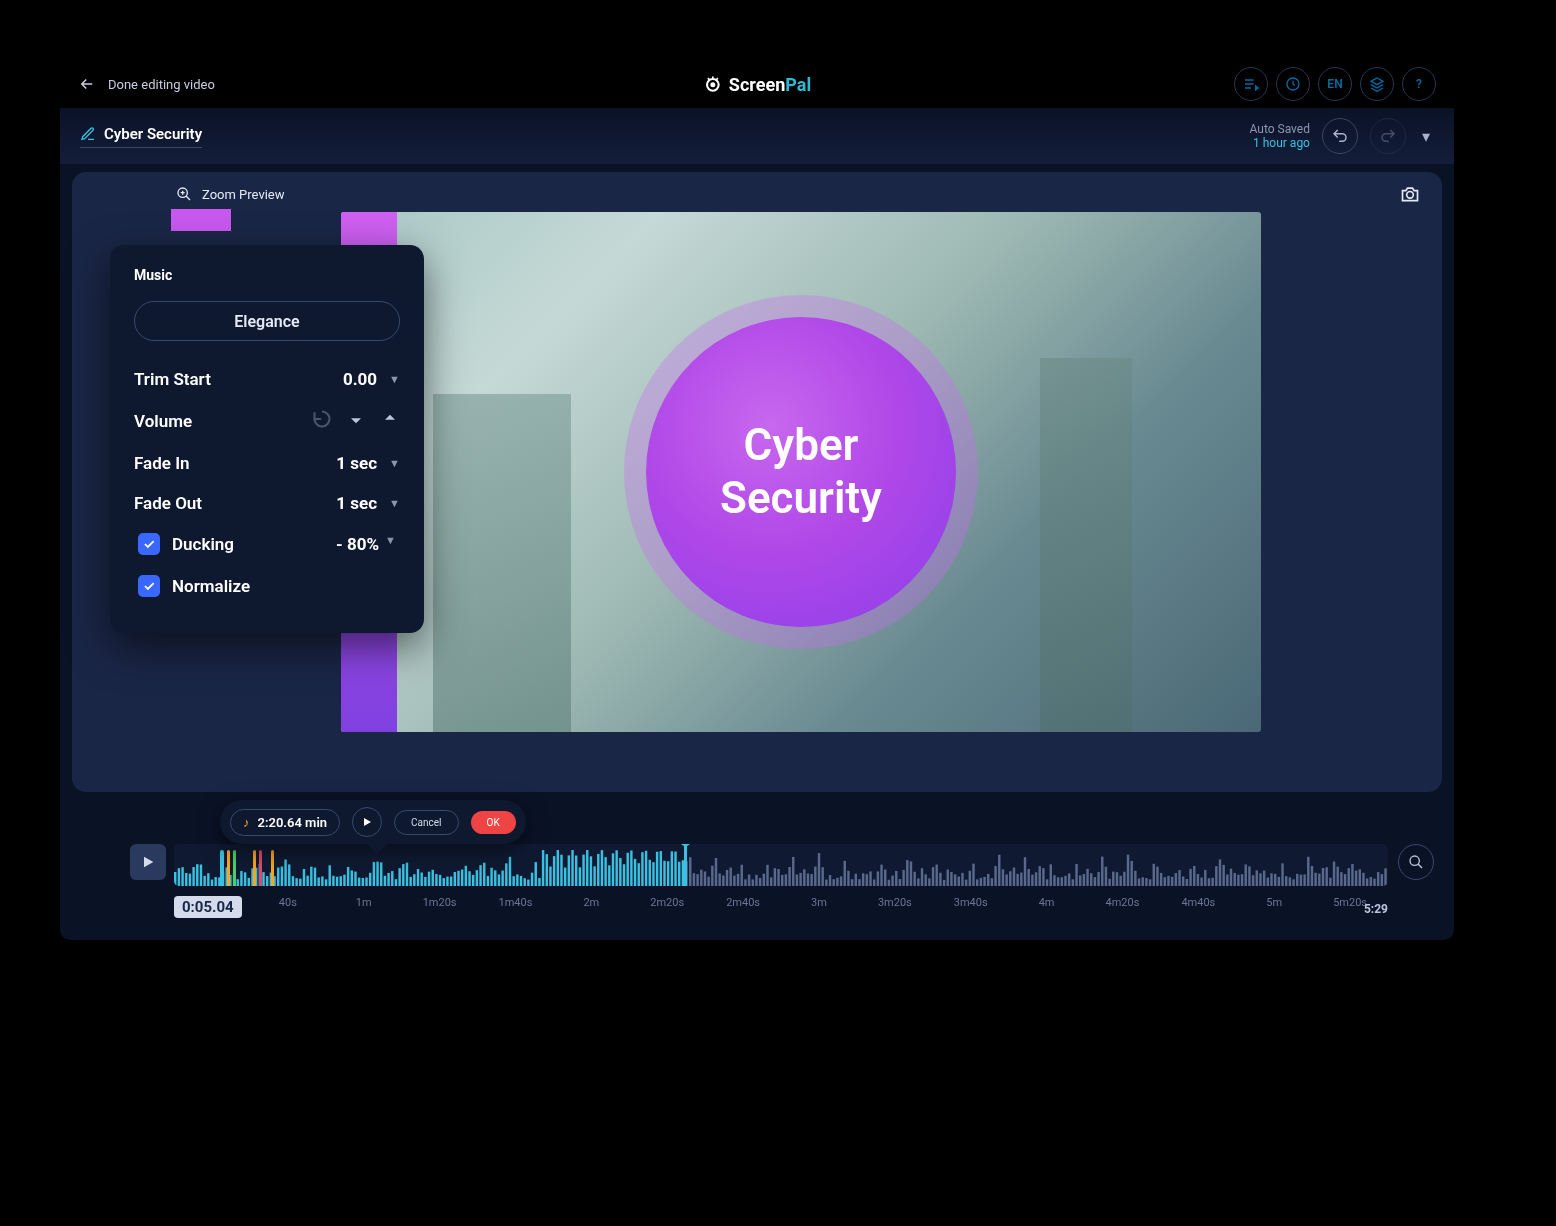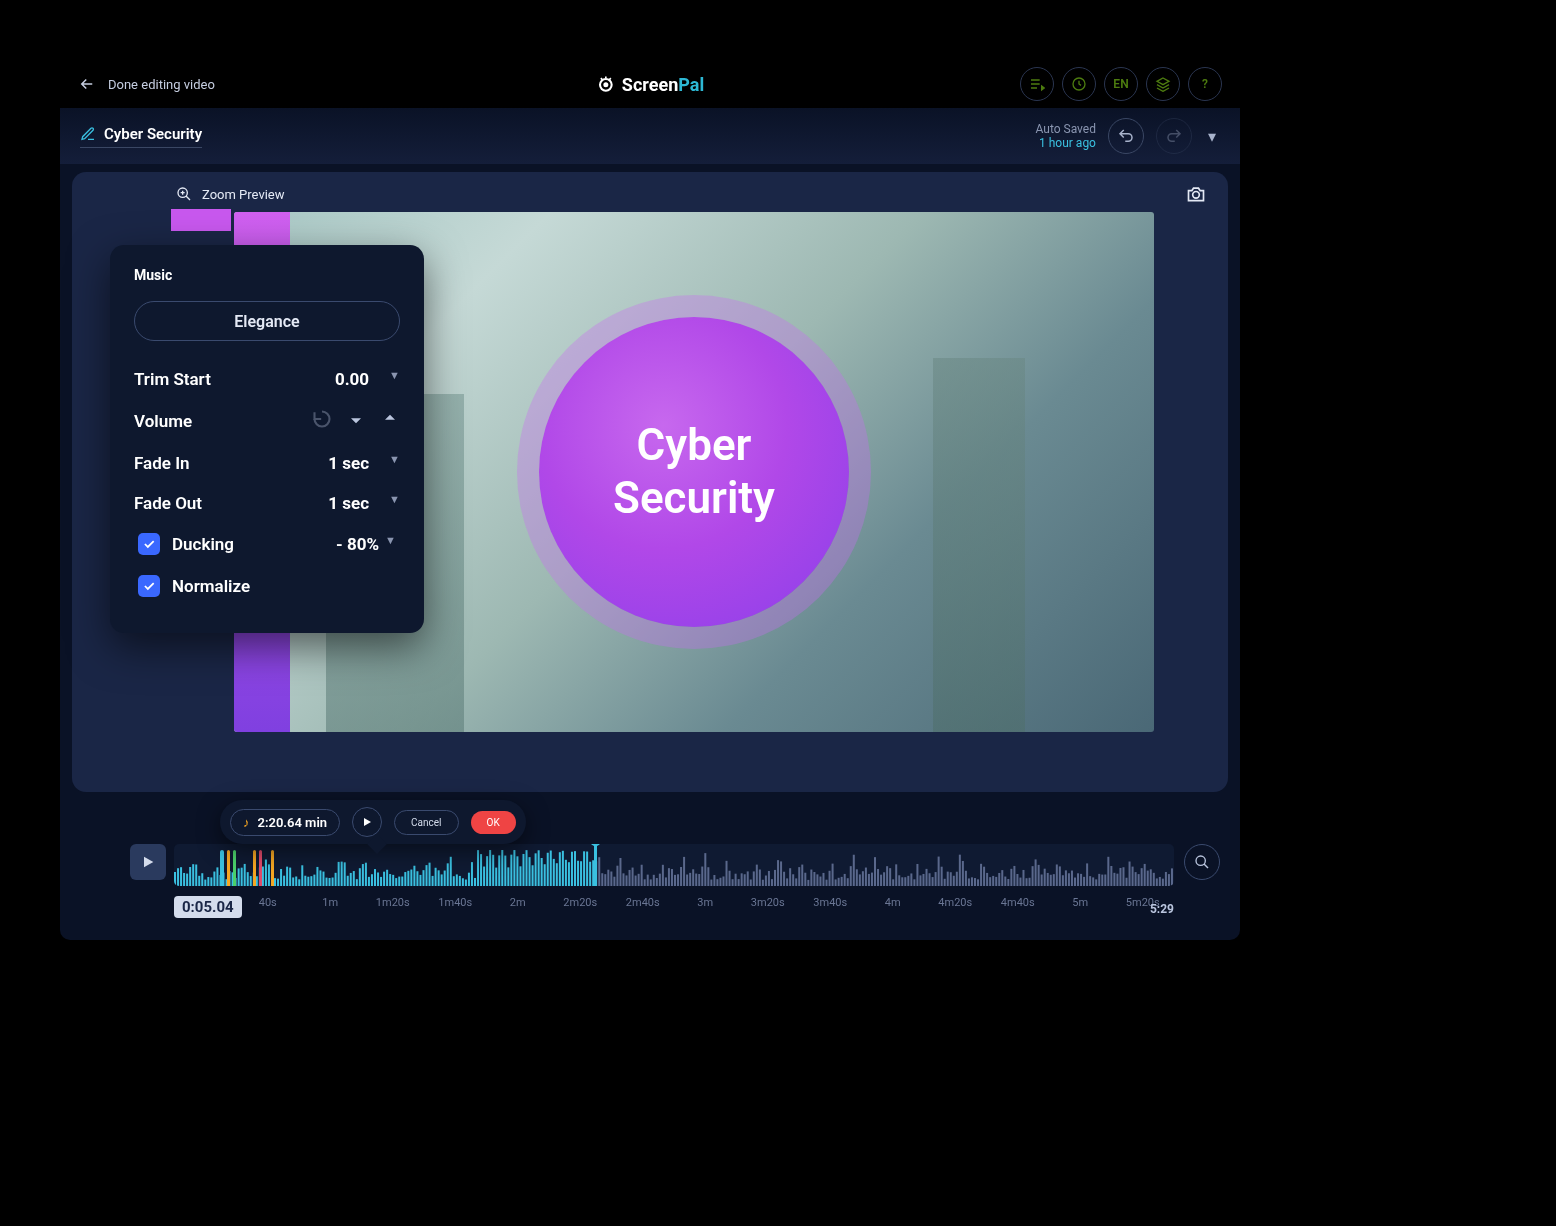--- a/index.html
+++ b/index.html
@@ -1,23 +1,23 @@
 <!DOCTYPE html>
 <html><head>
 <meta charset="utf-8">
 <style>
 *{box-sizing:border-box;margin:0;padding:0;font-family:-apple-system,BlinkMacSystemFont,'Segoe UI',Roboto,sans-serif}
 body{background:#000;width:1556px;height:1226px;position:relative;overflow:hidden}
-.app-window{position:absolute;left:60px;top:60px;width:1180px;height:880px;background:#0a1226;border-radius:10px;overflow:visible;box-shadow:0 20px 60px rgba(0,0,0,.6)}
+.app-window{position:absolute;left:60px;top:60px;width:1394px;height:880px;background:#0a1226;border-radius:10px;overflow:visible;box-shadow:0 20px 60px rgba(0,0,0,.6)}
 .topbar{height:48px;background:#000;display:flex;align-items:center;padding:0 18px;position:relative}
 .back-area{display:flex;align-items:center;gap:12px;color:#c5cde0;font-size:13px}
 .brand{position:absolute;left:50%;transform:translateX(-50%);display:flex;align-items:center;gap:6px;font-weight:700;font-size:18px;color:#fff}
 .brand .accent{color:#2db8d4}
 .topbar-right{margin-left:auto;display:flex;gap:8px}
-.circle-btn{width:34px;height:34px;border-radius:50%;border:1px solid #2a3550;display:flex;align-items:center;justify-content:center;color:#4d7c0f;font-size:12px;font-weight:600;cursor:pointer}
+.circle-btn{width:34px;height:34px;border-radius:50%;border:1px solid #2a3550;display:flex;align-items:center;justify-content:center;color:#0369a1;font-size:12px;font-weight:600;cursor:pointer}
 .subbar{height:56px;display:flex;align-items:center;padding:0 20px;color:#fff;background:linear-gradient(#0a1226,#141e3a)}
 .edit-title{display:flex;align-items:center;gap:8px;font-size:15px;font-weight:600;border-bottom:1px solid #3a4764;padding-bottom:4px}
 .subbar-right{margin-left:auto;display:flex;align-items:center;gap:12px}
 .autosave{text-align:right;font-size:12px}
 .autosave .lbl{color:#8a95b0}
 .autosave .time{color:#3ac0e0}
 .undo-btn{width:36px;height:36px;border-radius:50%;border:1px solid #3a4764;display:flex;align-items:center;justify-content:center;color:#a8b3cc;cursor:pointer}
 .undo-btn.disabled{opacity:.35}
 .dd-arrow{color:#a8b3cc;cursor:pointer;padding:4px}
 .workspace{margin:8px 12px 0;background:#1a2646;border-radius:14px;padding:14px;position:relative;height:620px}
@@ -28,21 +28,21 @@
 .title-circle{position:absolute;left:50%;top:50%;transform:translate(-50%,-50%);width:310px;height:310px;border-radius:50%;background:radial-gradient(circle at 40% 35%,#c768ee 0%,#b148e8 45%,#8a3eea 100%);box-shadow:0 0 0 22px rgba(200,110,240,.35);display:flex;align-items:center;justify-content:center;color:#fff;font-size:44px;font-weight:600;text-align:center;line-height:1.2}
 .camera-btn{position:absolute;right:22px;top:12px;color:#e4e9f5;cursor:pointer}
 .purple-strip{position:absolute;left:0;top:0;width:56px;height:100%;background:linear-gradient(#d060f0,#8040e0)}
 .preview-wrap{position:relative;margin-left:88px}
 .purple-header{position:absolute;left:-3px;top:-3px;width:60px;height:22px;background:#c858ee}
 
 .music-panel{position:absolute;left:110px;top:245px;width:314px;background:#0e182e;border-radius:14px;padding:22px 24px 26px;color:#fff;box-shadow:0 14px 40px rgba(0,0,0,.55);z-index:30}
 .music-panel h3{font-size:14px;font-weight:700;margin-bottom:18px}
 .track-btn{width:100%;height:40px;border:1px solid #3a4a6e;border-radius:22px;background:transparent;color:#e4e9f5;font-size:16px;font-weight:600;margin-bottom:18px;cursor:pointer}
 .prow{display:flex;align-items:center;justify-content:space-between;padding:10px 0;font-size:17px;font-weight:600}
-.prow .val{display:flex;align-items:flex-start;gap:20px;font-weight:700}
+.prow .val{display:flex;align-items:center;gap:12px;font-weight:700}
 .small-dd{font-size:11px;color:#8a95b0}
 .vol-icons{display:flex;gap:14px;align-items:center}
 .vi{color:#bac5de;cursor:pointer}
 .vi.dim{opacity:.35}
 .chk{width:22px;height:22px;border-radius:5px;background:#3a68ff;display:inline-flex;align-items:center;justify-content:center;margin-right:12px}
 .chk svg{stroke:#fff}
 .chk-row{display:flex;align-items:center;padding:10px 4px;font-size:17px;font-weight:600}
 .chk-row .val{margin-left:auto;display:flex;gap:6px;font-weight:700}
 
 .action-bar{position:absolute;left:160px;top:740px;display:flex;align-items:center;gap:12px;background:#0e182e;border-radius:24px;padding:7px 10px;box-shadow:0 6px 22px rgba(0,0,0,.5);z-index:25}

